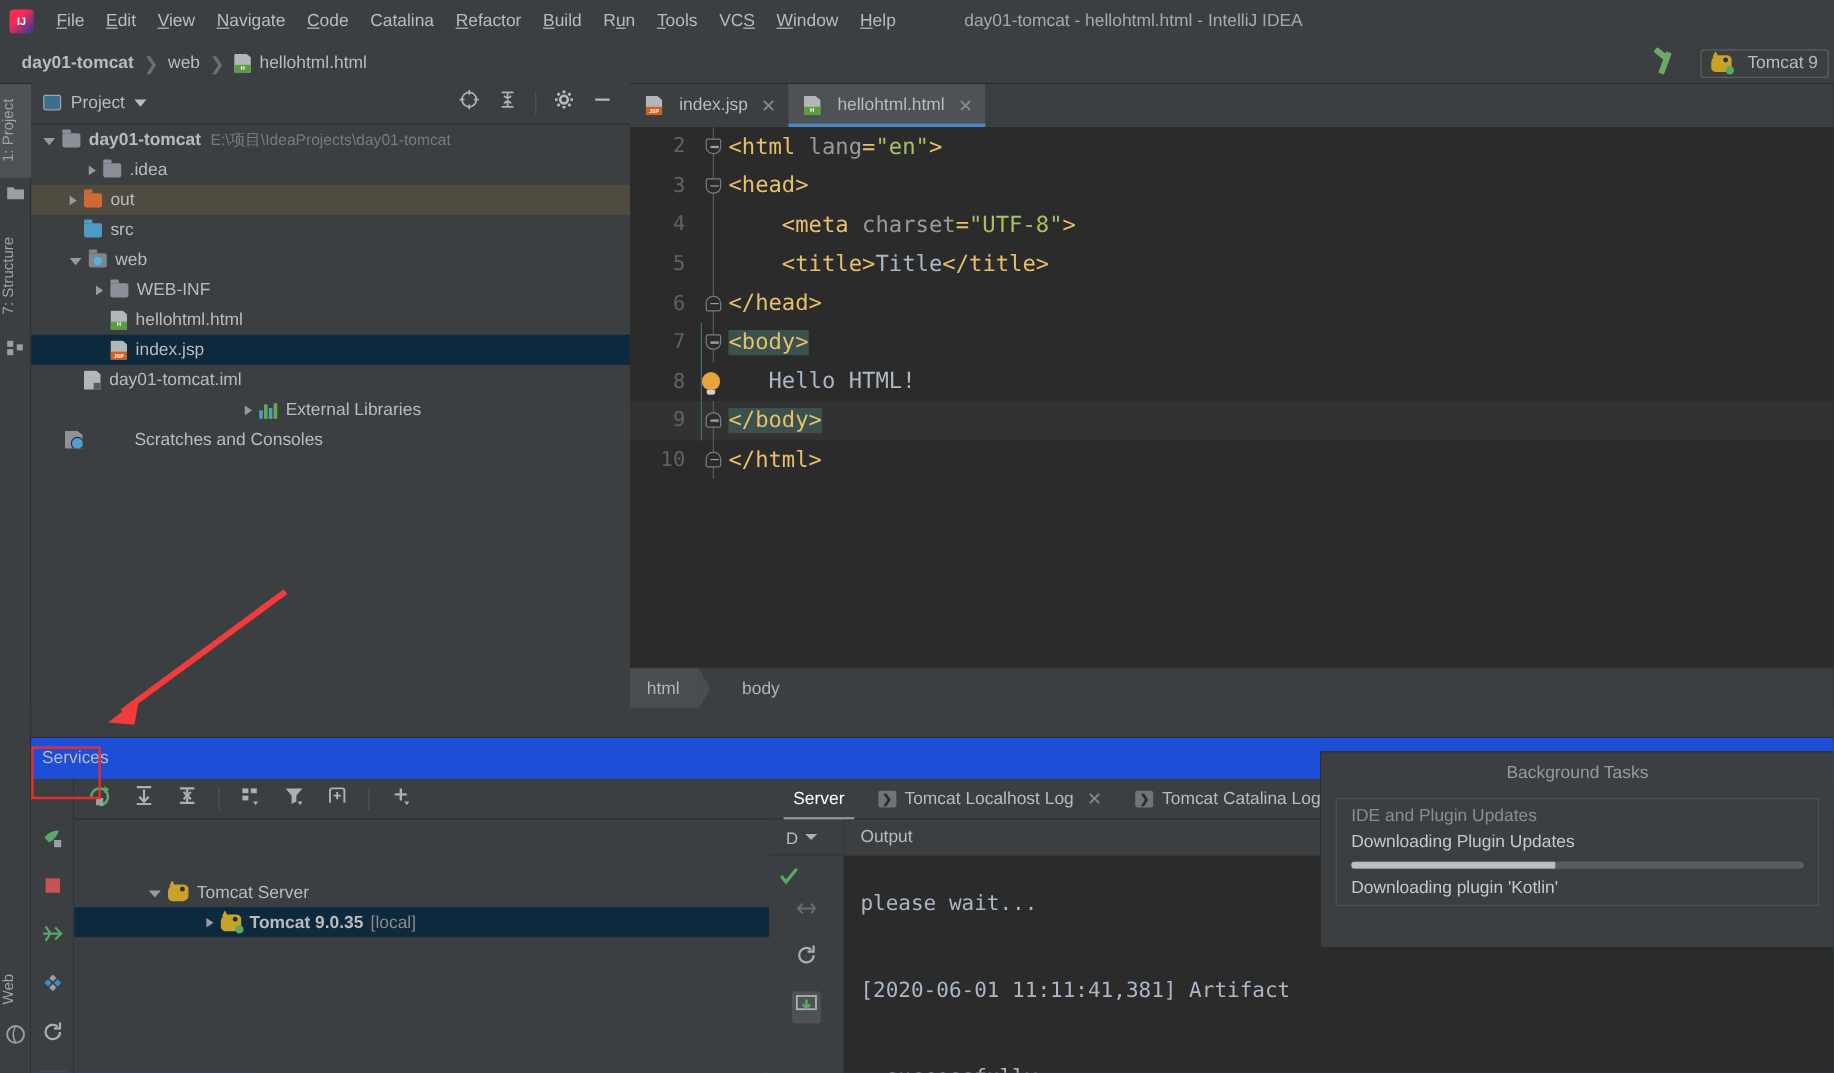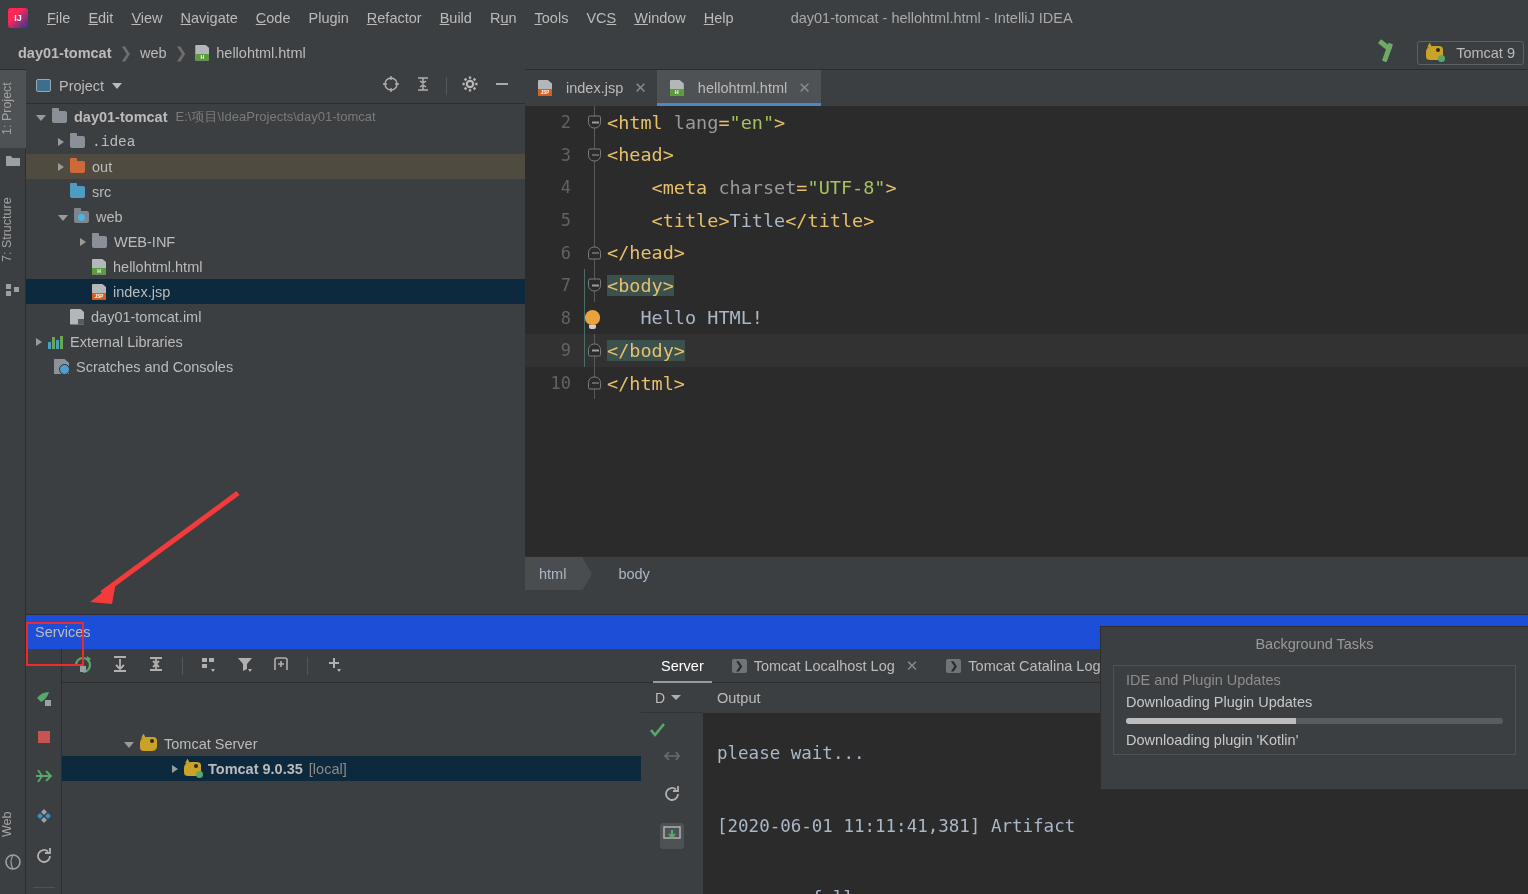--- a/index.html
+++ b/index.html
@@ -278,21 +278,21 @@
 
 <div id="app">
 
   <div class="menubar">
     <div class="ij-logo"></div>
     <div class="menu-item"><u>F</u>ile</div>
     <div class="menu-item"><u>E</u>dit</div>
     <div class="menu-item"><u>V</u>iew</div>
     <div class="menu-item"><u>N</u>avigate</div>
     <div class="menu-item"><u>C</u>ode</div>
-    <div class="menu-item">Plugin</div>
+    <div class="menu-item">Catalina</div>
     <div class="menu-item"><u>R</u>efactor</div>
     <div class="menu-item"><u>B</u>uild</div>
     <div class="menu-item">R<u>u</u>n</div>
     <div class="menu-item"><u>T</u>ools</div>
     <div class="menu-item">VC<u>S</u></div>
     <div class="menu-item"><u>W</u>indow</div>
     <div class="menu-item"><u>H</u>elp</div>
     <div class="win-title">day01-tomcat - hellohtml.html - IntelliJ IDEA</div>
   </div>
 
@@ -379,21 +379,21 @@
     </div>
     <div class="tree">
 
       <div class="row" style="padding-left:10px;">
         <span class="tri open"></span>
         <span class="fol gray" style="background:#8a9097;"></span>
         <span class="bold">day01-tomcat</span>
         <span class="dim">E:\项目\IdeaProjects\day01-tomcat</span>
       </div>
 
-      <div class="row" style="padding-left:32px;font-family:Liberation Mono, monospace;">
+      <div class="row" style="padding-left:48px;">
         <span class="tri"></span>
         <span class="fol gray"></span>
         <span>.idea</span>
       </div>
 
       <div class="row sel-out" style="padding-left:32px;">
         <span class="tri"></span>
         <span class="fol orange"></span>
         <span>out</span>
       </div>
@@ -431,32 +431,32 @@
           </span>
         <span>index.jsp</span>
       </div>
 
       <div class="row" style="padding-left:32px;">
         <span class="tri blank"></span>
         <span class="fileico iml"></span>
         <span>day01-tomcat.iml</span>
       </div>
 
-      <div class="row" style="padding-left:10px;">
+      <div class="row" style="padding-left:10px;justify-content:center;">
         <span class="tri"></span>
         <span class="libico">
           <i style="height:7px;background:#4e9cc4;"></i>
             <i style="height:12px;background:#6aa84f;"></i>
             <i style="height:9px;background:#4e9cc4;"></i>
             <i style="height:13px;background:#6aa84f;"></i>
         </span>
         <span>External Libraries</span>
       </div>
 
-      <div class="row" style="padding-left:28px;">
+      <div class="row" style="padding-left:28px;gap:36px;">
         <span class="scratchico"></span>
         <span>Scratches and Consoles</span>
       </div>
 
     </div>
   </div>
 
   <div class="editor">
     <div class="tabbar">
       <div class="etab">

